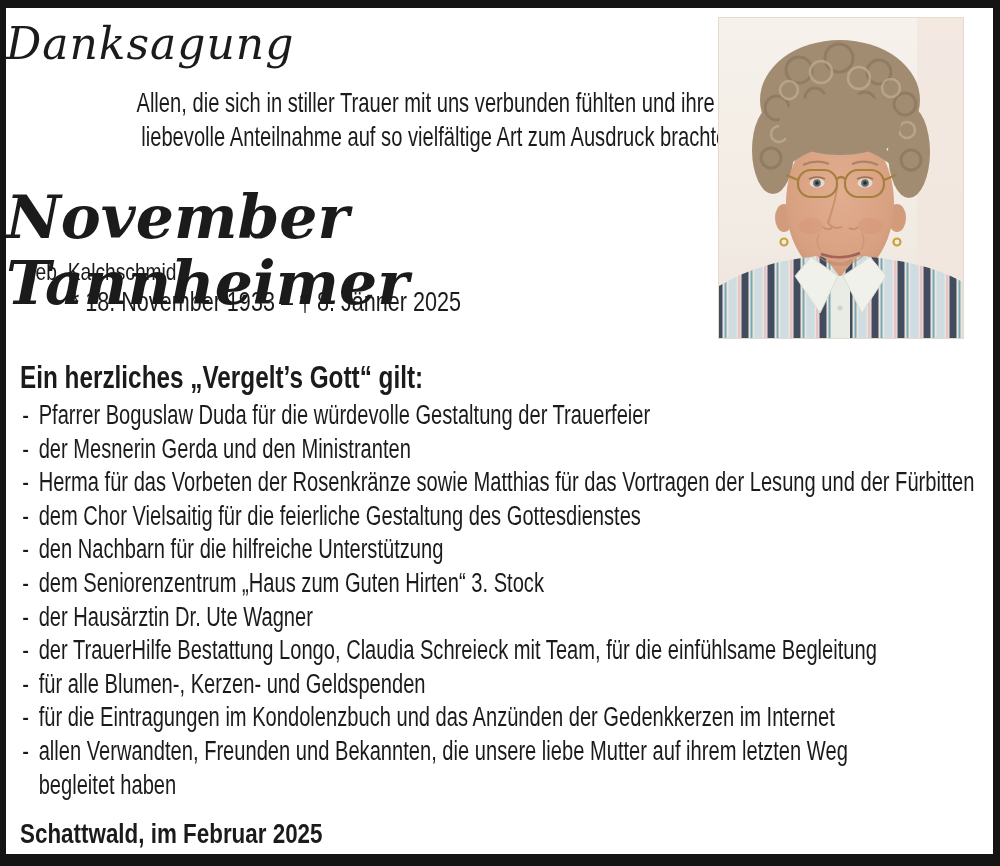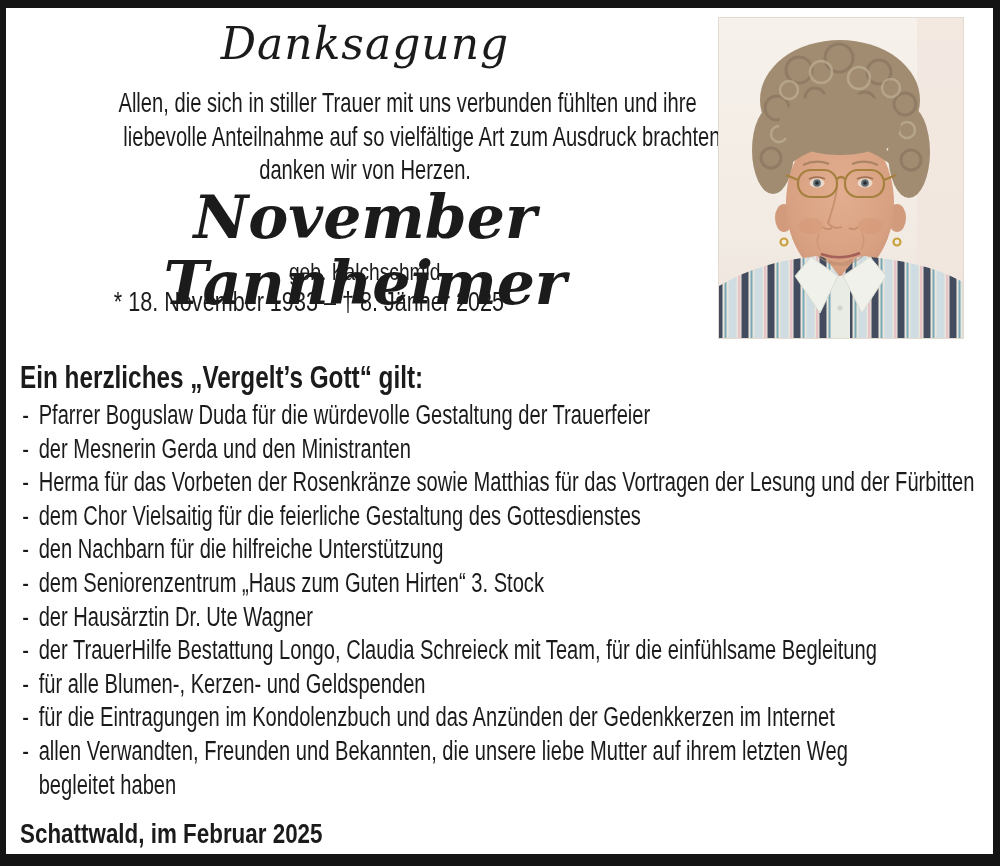--- a/index.html
+++ b/index.html
@@ -8,21 +8,21 @@
     width:1000px;height:866px;
     box-sizing:border-box;
     background:#fff;
     border:solid #141414;
     border-width:8px 7px 12px 6px;
     overflow:hidden;
     font-family:"Liberation Sans",sans-serif;
     color:#1b1b1b;
   }
   .abs{position:absolute;}
-  .center{text-align:center;}
+  .center{text-align:left;}
   .cond{display:inline-block;white-space:nowrap;}
   .o-c{transform-origin:center center;}
   .o-l{transform-origin:left center;}
   .o-r{transform-origin:right center;}
   .sx72{transform:scaleX(.72);}
   .sx76{transform:scaleX(.76);}
   .sx80{transform:scaleX(.80);}
   .script{font-family:"DejaVu Serif","Liberation Serif",serif;font-style:italic;}
   .title-script{font-size:44px;letter-spacing:1px;}
   .intro-line{font-size:28px;line-height:33.5px;}
@@ -50,24 +50,23 @@
 </style>
 </head>
 <body>
 
 <div class="page">
 
   <div class="abs center" style="left:0;top:10px;width:718px;">
     <div class="script title-script">Danksagung</div>
   </div>
 
-  <div class="abs center" style="left:0;top:78px;width:718px;">
+  <div class="abs center" style="left:0;top:78px;width:718px;padding-left:18px;">
     <div class="intro-line"><span class="cond o-c sx72">Allen, die sich in stiller Trauer mit uns verbunden fühlten und ihre</span></div>
     <div class="intro-line"><span class="cond o-c sx72">liebevolle Anteilnahme auf so vielfältige Art zum Ausdruck brachten,</span></div>
-    <div class="intro-line"><span class="cond o-c sx72">danken wir von Herzen.</span></div>
   </div>
 
   <div class="abs center" style="left:0;top:176px;width:718px;">
     <span class="script name-script">November Tannheimer</span>
   </div>
 
   <div class="abs center" style="left:0;top:250px;width:718px;">
     <span class="cond o-c sx80 maiden">geb. Kalchschmid</span>
   </div>
 

